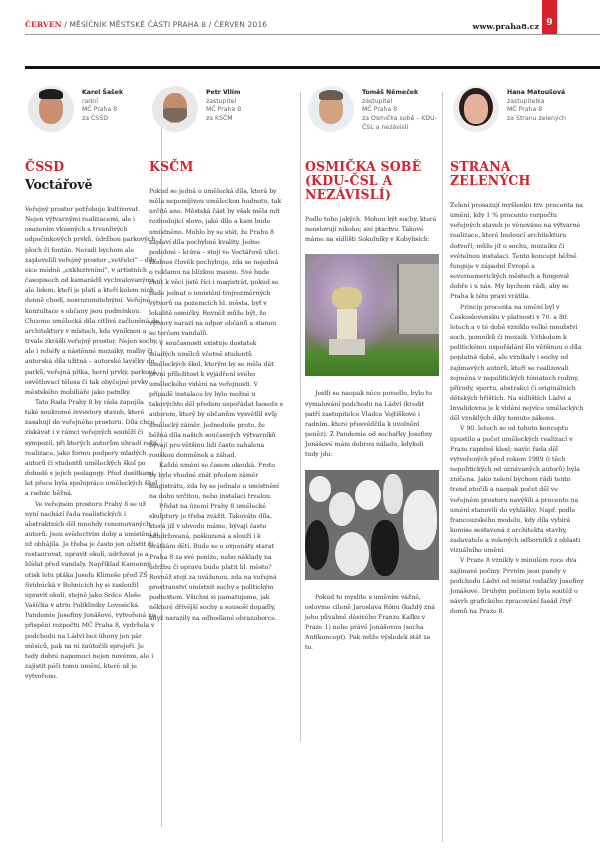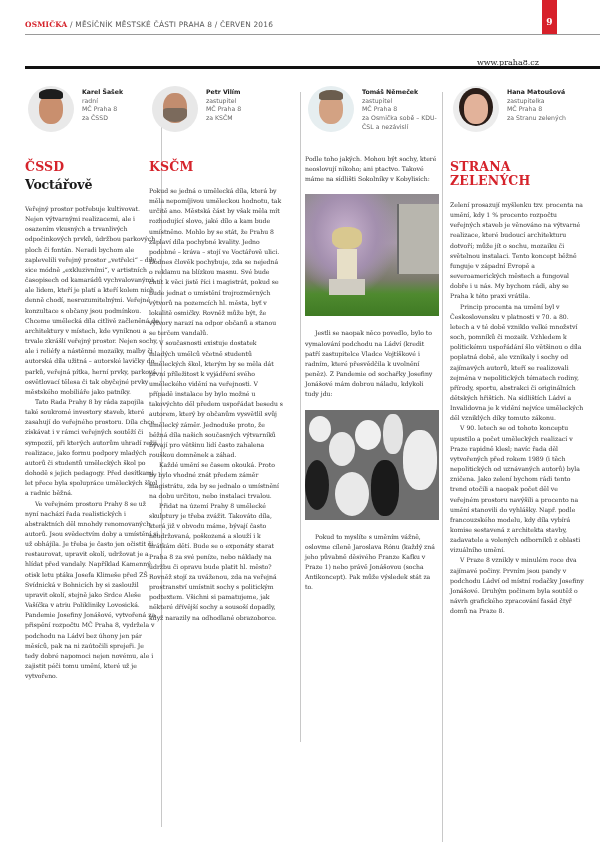--- a/index.html
+++ b/index.html
@@ -1,41 +1,41 @@
 <!DOCTYPE html>
 <html><head>
 <meta charset="utf-8">
 <style>
   html, body { margin: 0; padding: 0; background: #ffffff; }
   body { width: 600px; height: 849px; position: relative; overflow: hidden; font-family: "DejaVu Serif", serif; color: #222; }
   .header { position: absolute; left: 25px; top: 0; width: 575px; height: 34px; border-bottom: 1px solid #9a9a9a; }
   .header .left { position: absolute; left: 0; top: 20px; font-family: "DejaVu Sans", sans-serif; font-size: 7.4px; letter-spacing: 0.2px; color: #555; white-space: nowrap; }
   .header .brand { color: #d5232b; font-weight: bold; font-family: "DejaVu Serif", serif; }
-  .header .url { position: absolute; right: 61px; top: 21px; font-size: 8px; font-weight: normal; color: #222; font-family: "DejaVu Serif", serif; margin-top: 37px; }
+  .header .url { position: absolute; right: 61px; top: 21px; font-size: 8px; font-weight: bold; color: #222; font-family: "DejaVu Serif", serif; }
   .header .pagenum { position: absolute; right: 43px; top: 0; width: 15px; height: 34px; background: #d7202a; color: #fff; font-weight: bold; font-size: 9px; text-align: center; line-height: 24px; padding-top: 10px; box-sizing: border-box; font-family: "DejaVu Serif", serif; }
   .rule { position: absolute; left: 25px; top: 66px; width: 575px; height: 3px; background: #111; }
   .col { position: absolute; top: 86px; width: 134px; }
   .sep { position: absolute; top: 92px; width: 1px; background: #c8c8c8; }
   .author { position: relative; height: 56px; }
   .avatar { position: absolute; left: 3px; top: 0; width: 46px; height: 46px; border-radius: 50%; overflow: hidden; }
   .avatar .face { position: absolute; left: 11px; top: 6px; width: 24px; height: 30px; border-radius: 45%; }
   .author .meta { position: absolute; left: 57px; top: 2px; font-family: "DejaVu Sans", sans-serif; font-size: 6.2px; line-height: 8.7px; color: #666; }
   .author .meta .name { color: #222; font-weight: bold; }
   .party { font-family: "DejaVu Serif", serif; font-weight: bold; color: #d5232b; font-size: 12.5px; line-height: 14px; margin-top: 18px; letter-spacing: 0.2px; }
   .title { font-family: "DejaVu Serif", serif; font-weight: bold; color: #1a1a1a; font-size: 12.6px; line-height: 15px; margin-top: 3px; letter-spacing: -0.2px; }
   .body { font-family: "DejaVu Serif", serif; font-size: 6.15px; line-height: 10.15px; color: #333; margin-top: 12px; }
   .body p { margin: 0; }
   .body p.ind { text-indent: 10px; }
   .photo { width: 134px; position: relative; overflow: hidden; margin: 10px 0 12px 0; }
 </style>
 </head>
 <body>
 
 <div class="header">
-  <div class="left"><span class="brand">OSMIČKA</span><span> / MĚSÍČNÍK MĚSTSKÉ ČÁSTI PRAHA 8 / ČERVEN 2016</span></div>
+  <div class="left"><span class="brand">ČERVEN</span><span> / MĚSÍČNÍK MĚSTSKÉ ČÁSTI PRAHA 8 / ČERVEN 2016</span></div>
   <div class="url">www.praha8.cz</div>
   <div class="pagenum">9</div>
 </div>
 <div class="rule"></div>
 
 <div class="sep" style="left:161px;height:735px"></div>
 <div class="sep" style="left:300px;height:650px"></div>
 <div class="sep" style="left:442px;height:750px"></div>
 
 <div class="col" style="left:25px">
@@ -91,20 +91,21 @@
       <div class="face" style="background:#6b5d4e;top:4px;height:10px;border-radius:50% 50% 20% 20%"></div>
 
     </div>
     <div class="meta">
       <div class="name">Tomáš Němeček</div>
       <div>zastupitel</div>
       <div>MČ Praha 8</div>
       <div>za Osmička sobě – KDU-ČSL a nezávislí</div>
     </div>
   </div>
+  <div class="party">OSMIČKA SOBĚ (KDU-ČSL A NEZÁVISLÍ)</div>
   <div class="body">
     <p>Podle toho jakých. Mohou být sochy, které neoslovují nikoho; ani ptactvo. Takové máme na sídlišti Sokolníky v Kobylisích:</p>
     <div class="photo" style="height:122px;background:linear-gradient(180deg,#8f8b8e 0%,#a89aa9 40%,#7a7a6a 70%,#4f8a2f 82%,#3f7a24 100%)">
       <div style="position:absolute;left:0;top:0;width:90px;height:100px;background:radial-gradient(ellipse at 45% 40%,#c9b3cf 0%,#a38fae 45%,rgba(120,100,120,0) 75%)"></div>
       <div style="position:absolute;left:92px;top:10px;width:42px;height:70px;background:#b8b6ae;border-left:2px solid #6a6a6a"></div>
       <div style="position:absolute;left:27px;top:33px;width:30px;height:22px;background:#d9c88f;border-radius:40%"></div>
       <div style="position:absolute;left:32px;top:55px;width:20px;height:30px;background:#e7dfc7"></div>
       <div style="position:absolute;left:24px;top:85px;width:36px;height:16px;background:#d0ccc2"></div>
     </div>
     <p class="ind">Jestli se naopak něco povedlo, bylo to vymalování podchodu na Ládví (kredit patří zastupitelce Vladce Vojtíškové i radním, které přesvědčila k uvolnění peněz). Z Pandemie od sochařky Josefiny Jonášové mám dobrou náladu, kdykoli tudy jdu:</p>

